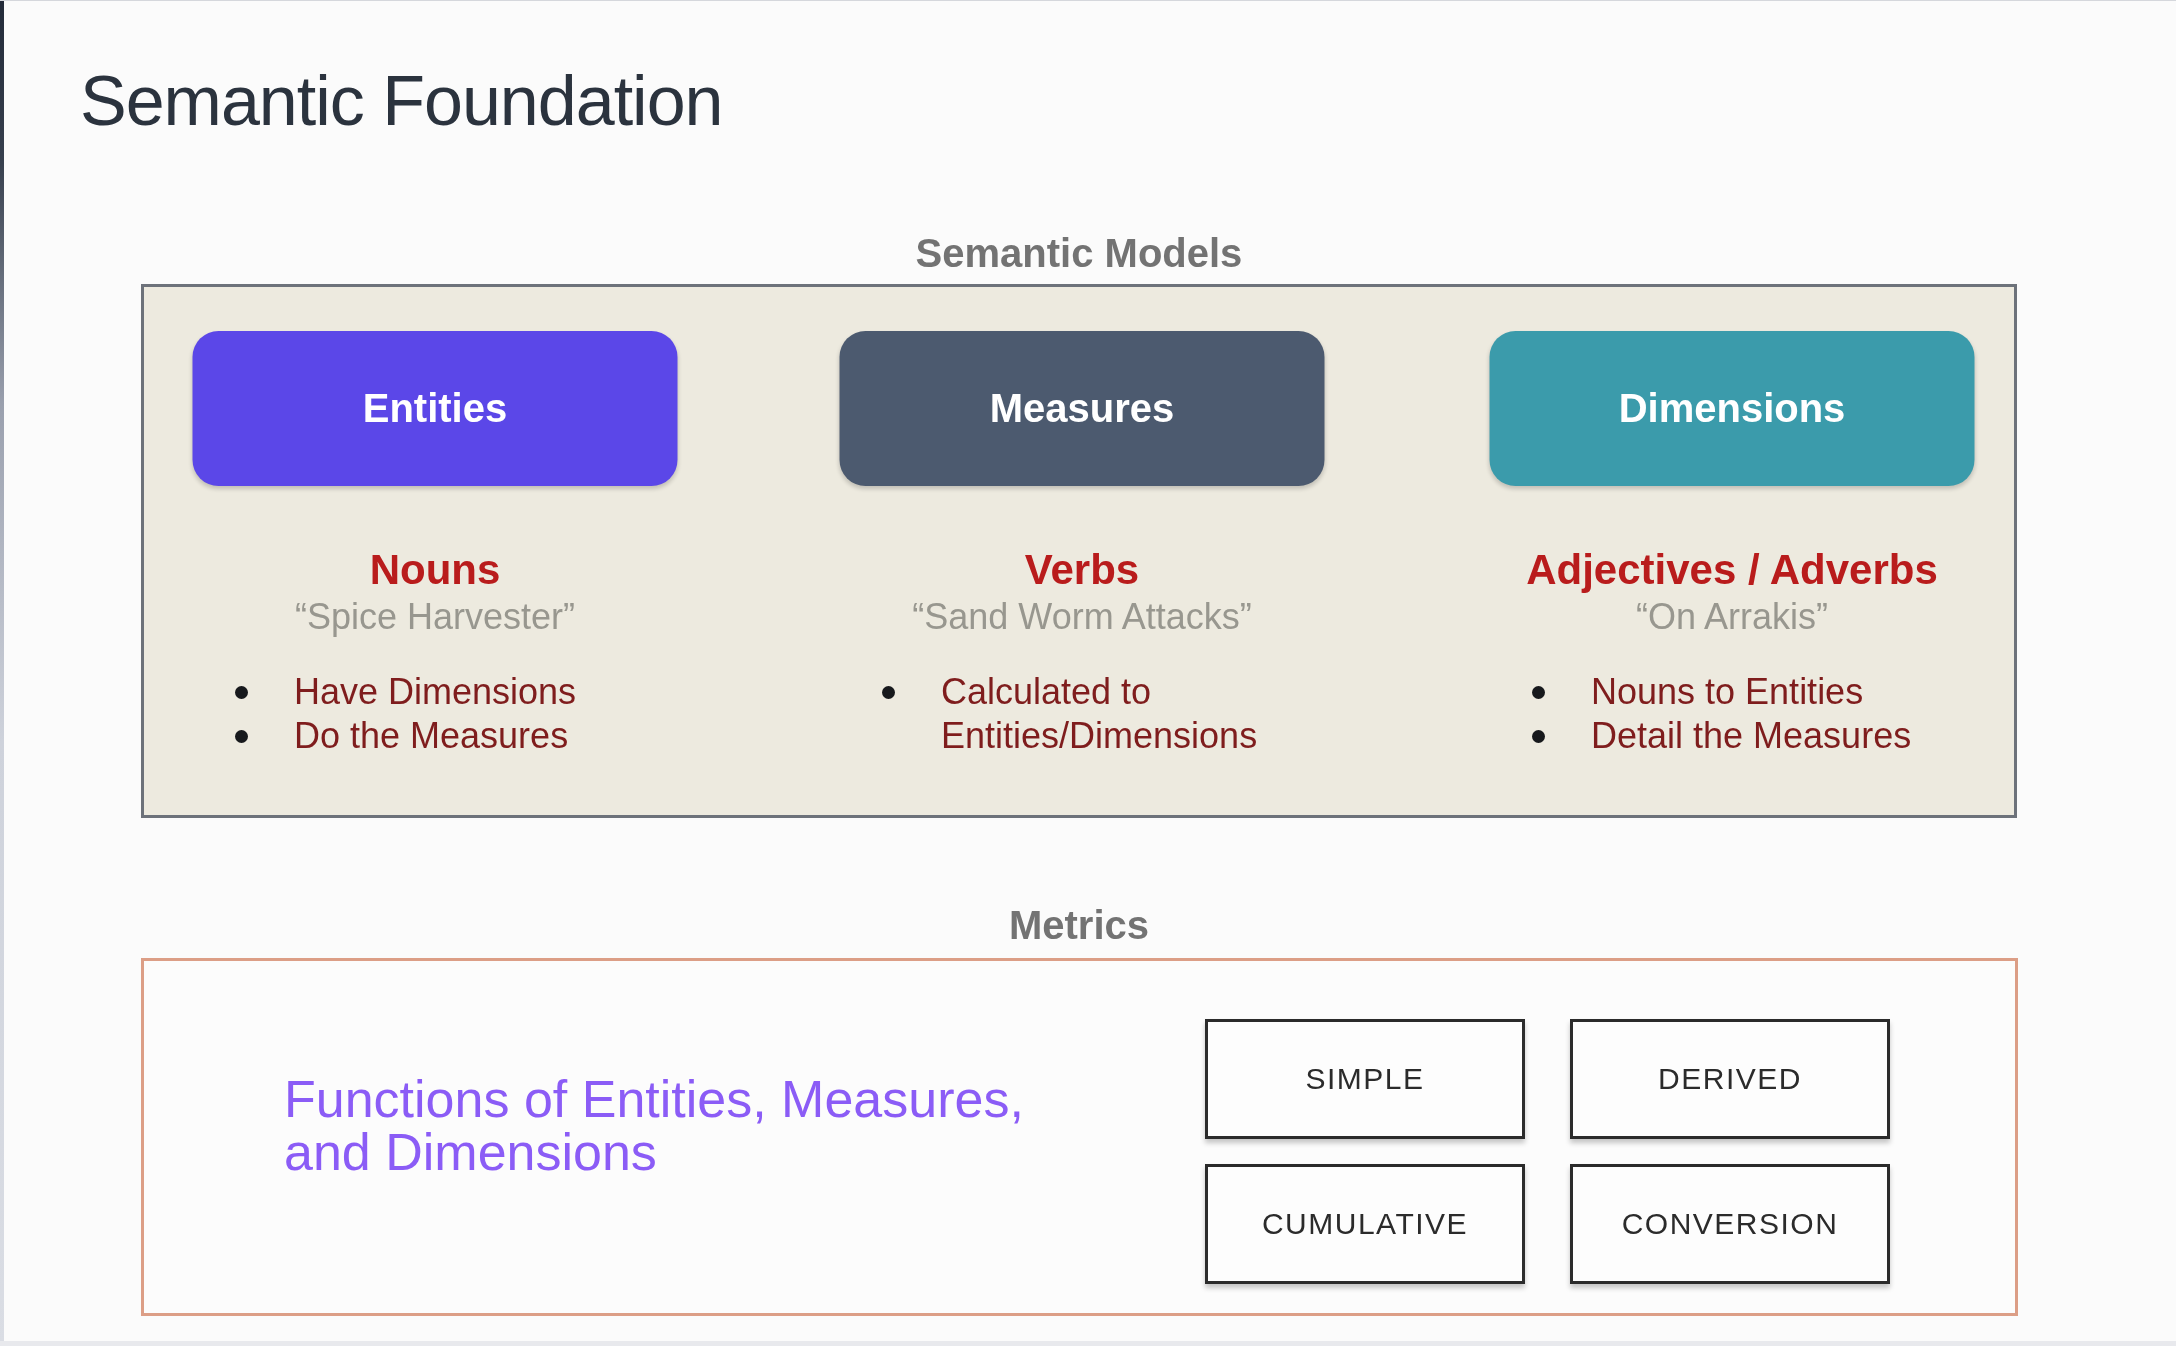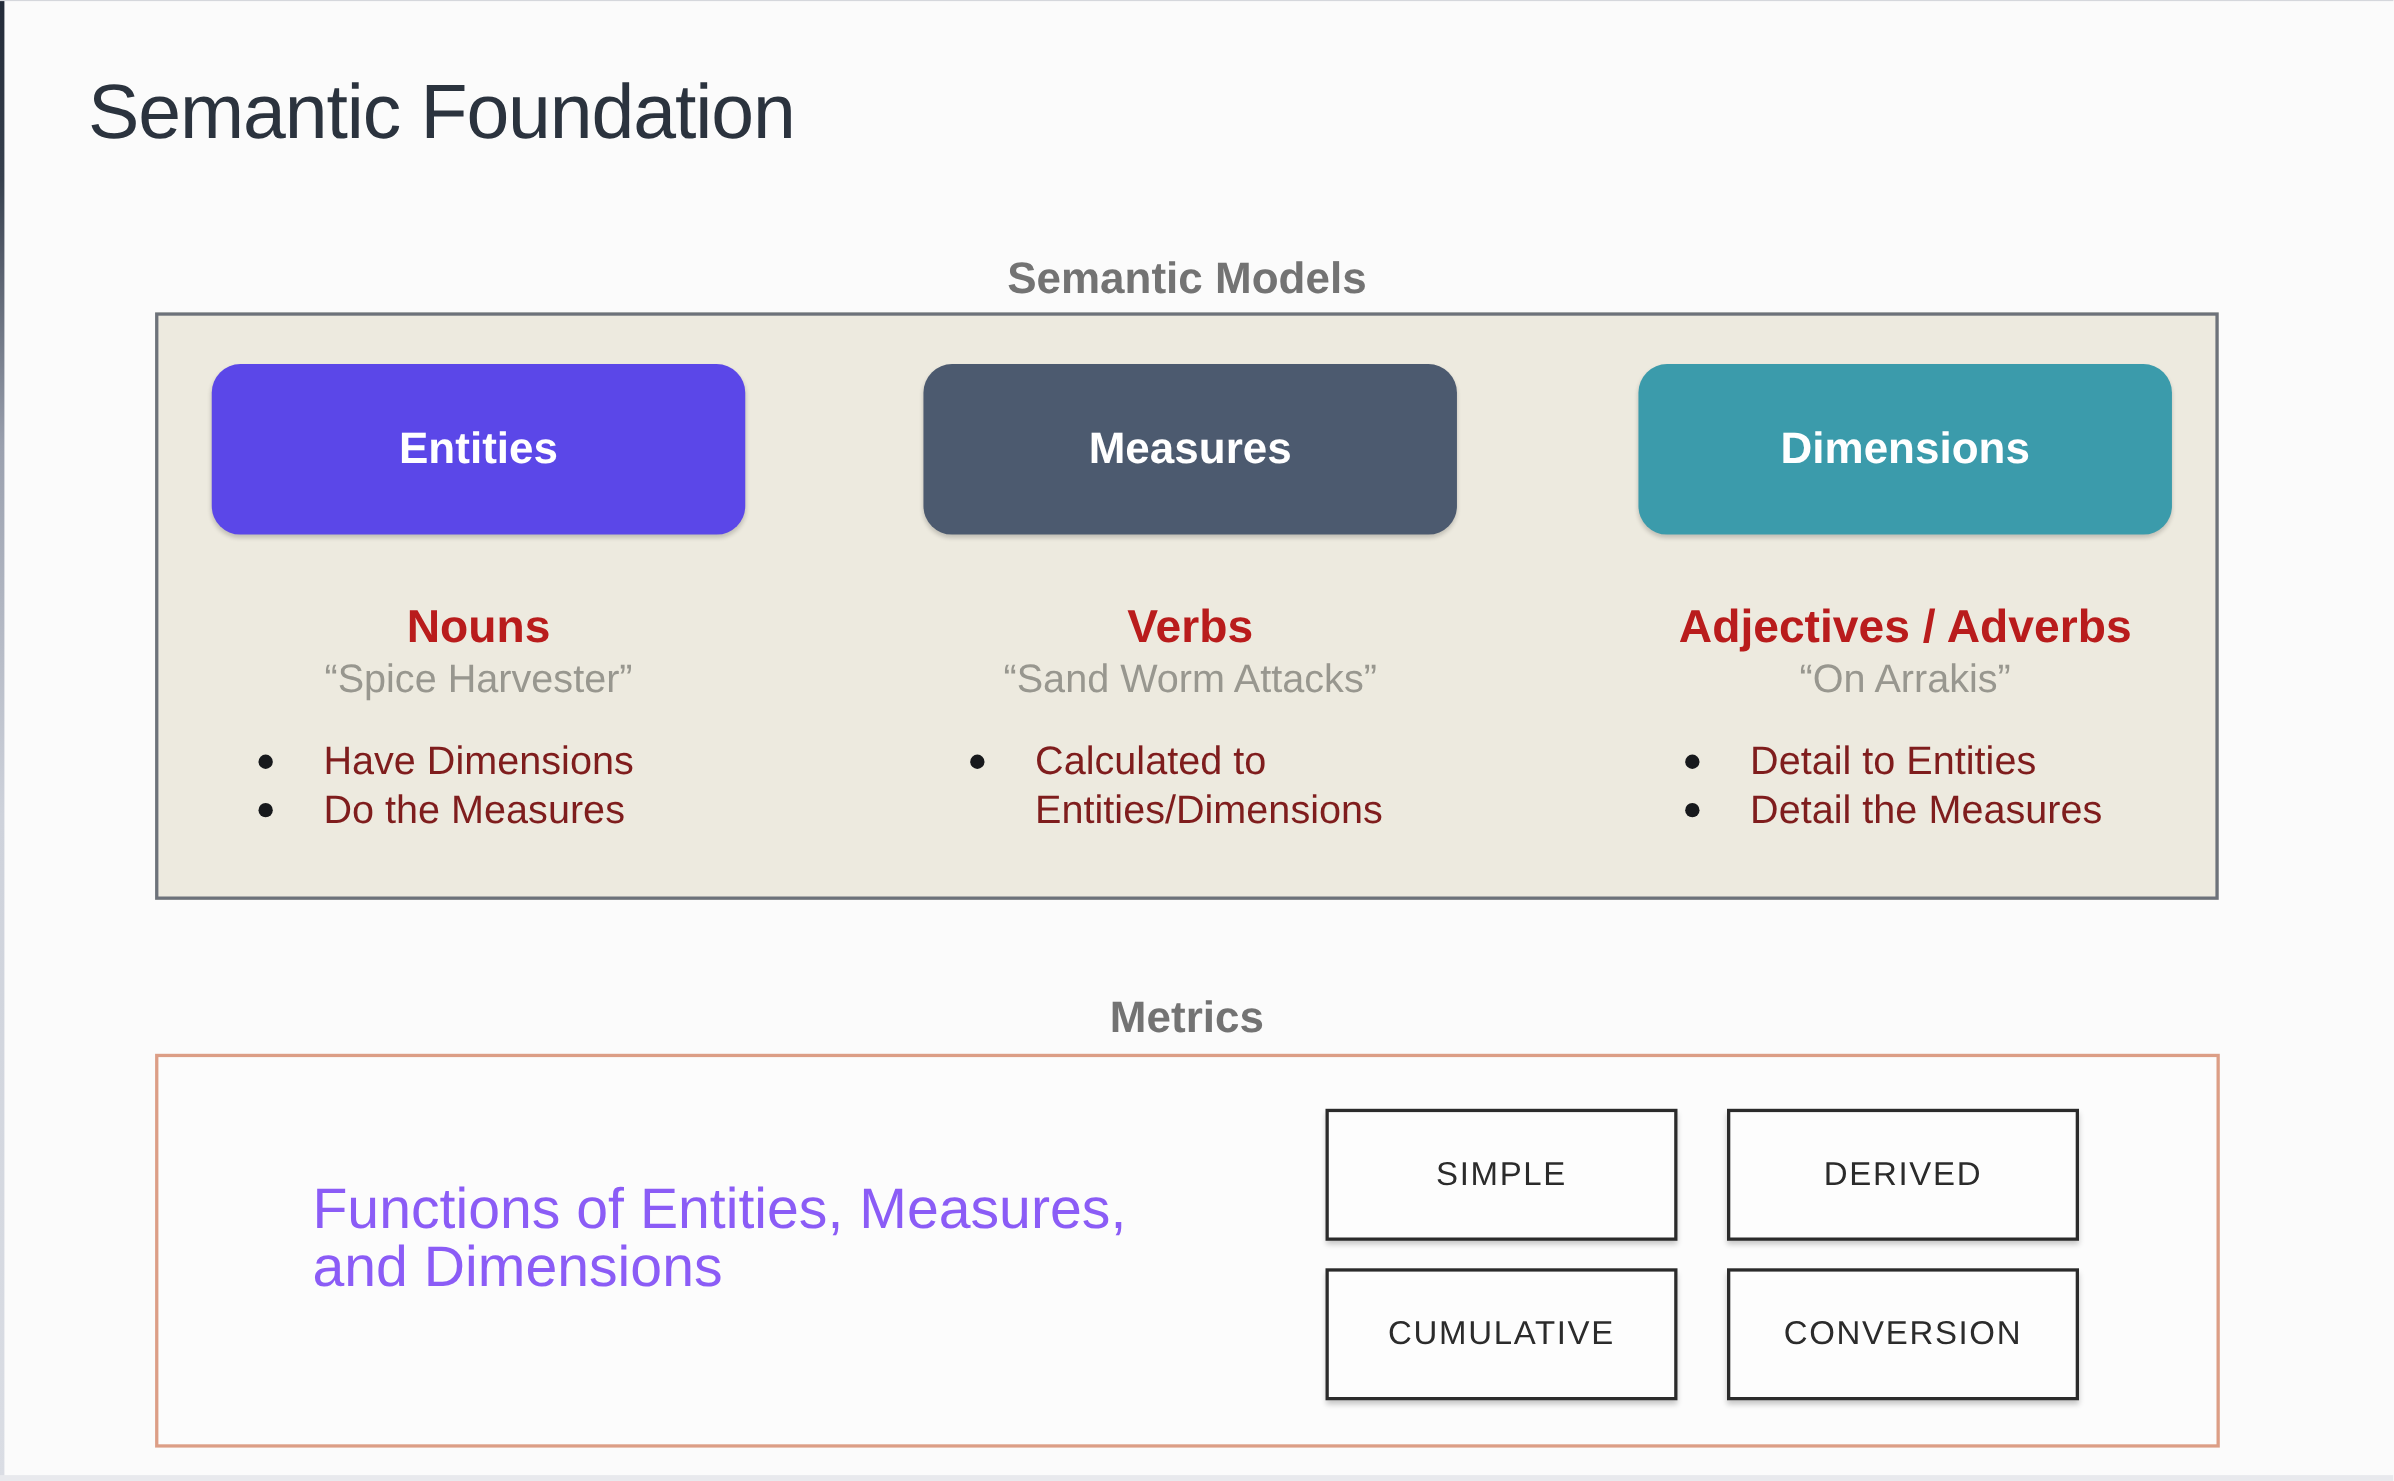--- a/index.html
+++ b/index.html
@@ -44,21 +44,21 @@
   .bullet-row{display:flex;align-items:flex-start;}
   .dot{flex:0 0 13px;width:13px;height:13px;border-radius:50%;background:#17191c;
     margin-top:16px;}
   .bullet-text{margin-left:46px;font-size:36px;line-height:44px;color:#7f1d1d;}
   .bullet-text.wrap{max-width:365px;}
 
   .metrics-box{position:absolute;left:141px;top:957px;width:1877px;height:358px;
     border:3px solid #dc9e86;box-sizing:border-box;background:#fcfcfc;}
   .metrics-desc{position:absolute;left:140px;top:112px;font-size:52px;
     line-height:53px;color:#8b5cf6;white-space:pre-line;}
-  .metric-grid{position:absolute;left:1061px;top:47px;display:grid;
+  .metric-grid{position:absolute;left:1061px;top:58px;display:grid;
     grid-template-columns:320px 320px;grid-auto-rows:120px;column-gap:45px;row-gap:25px;}
   .metric-cell{border:3px solid #2b2b2b;background:#fdfdfd;box-sizing:border-box;
     display:flex;align-items:center;justify-content:center;font-size:30px;
     letter-spacing:1.5px;color:#2b2b2b;box-shadow:0 4px 5px rgba(0,0,0,0.22);}
 </style>
 </head>
 <body>
 
 <div class="slide">
   <div class="frame-left"></div>
@@ -98,21 +98,21 @@
       </div>
     </div>
 
     <div class="model-col col-dimensions">
       <div class="pill pill-dimensions">Dimensions</div>
       <div class="role">Adjectives / Adverbs</div>
       <div class="quote">“On Arrakis”</div>
       <div class="bullets">
         <div class="bullet-row">
           <span class="dot"></span>
-          <span class="bullet-text">Detail to Entities</span>
+          <span class="bullet-text">Nouns to Entities</span>
         </div>
         <div class="bullet-row">
           <span class="dot"></span>
           <span class="bullet-text">Detail the Measures</span>
         </div>
       </div>
     </div>
 
   </div>
 

